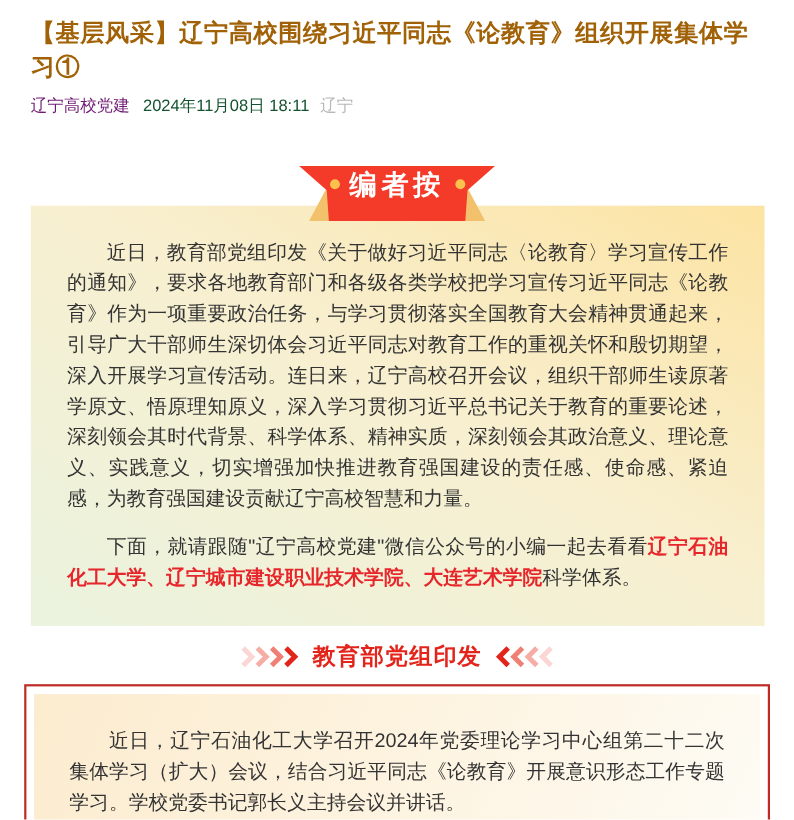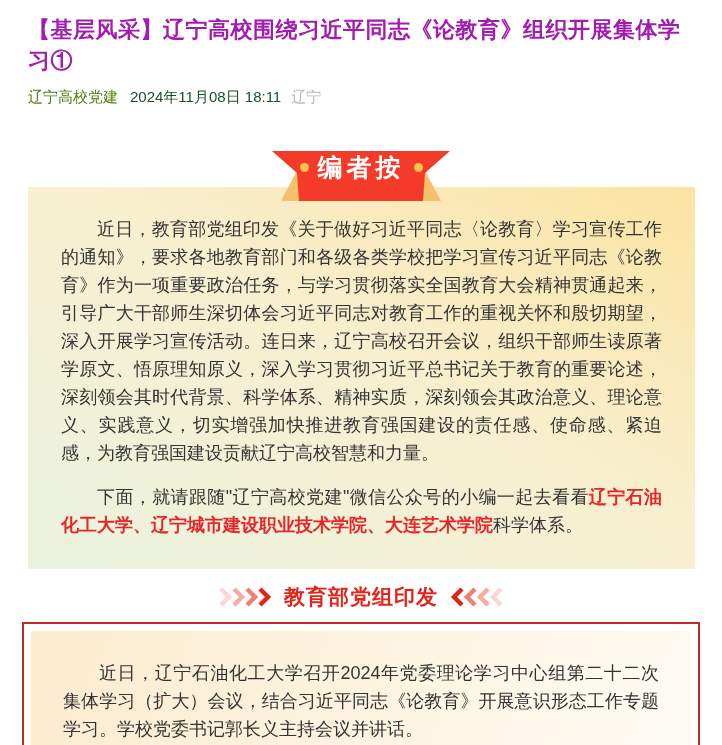--- a/index.html
+++ b/index.html
@@ -15,31 +15,31 @@
     -webkit-font-smoothing: antialiased;
   }
   .page { padding-top: 14px; }
 
   
   .title {
     margin: 0 28px;
     font-size: 22px;
     line-height: 31px;
     font-weight: bold;
-    color: #a21caf;
+    color: #a16207;
     letter-spacing: 0.5px;
   }
 
   
   .meta {
     margin: 11px 28px 0;
     font-size: 15px;
     line-height: 20px;
   }
-  .meta .account { color: #4d7c0f; margin-right: 12px; cursor: pointer; }
+  .meta .account { color: #701a75; margin-right: 12px; cursor: pointer; }
   .meta .datetime { color: #14532d; margin-right: 10px; }
   .meta .location { color: #b7b7b7; }
 
   
   .ribbon {
     position: relative;
     width: 180px;
     height: 36px;
     margin: 44px auto 0;
   }

